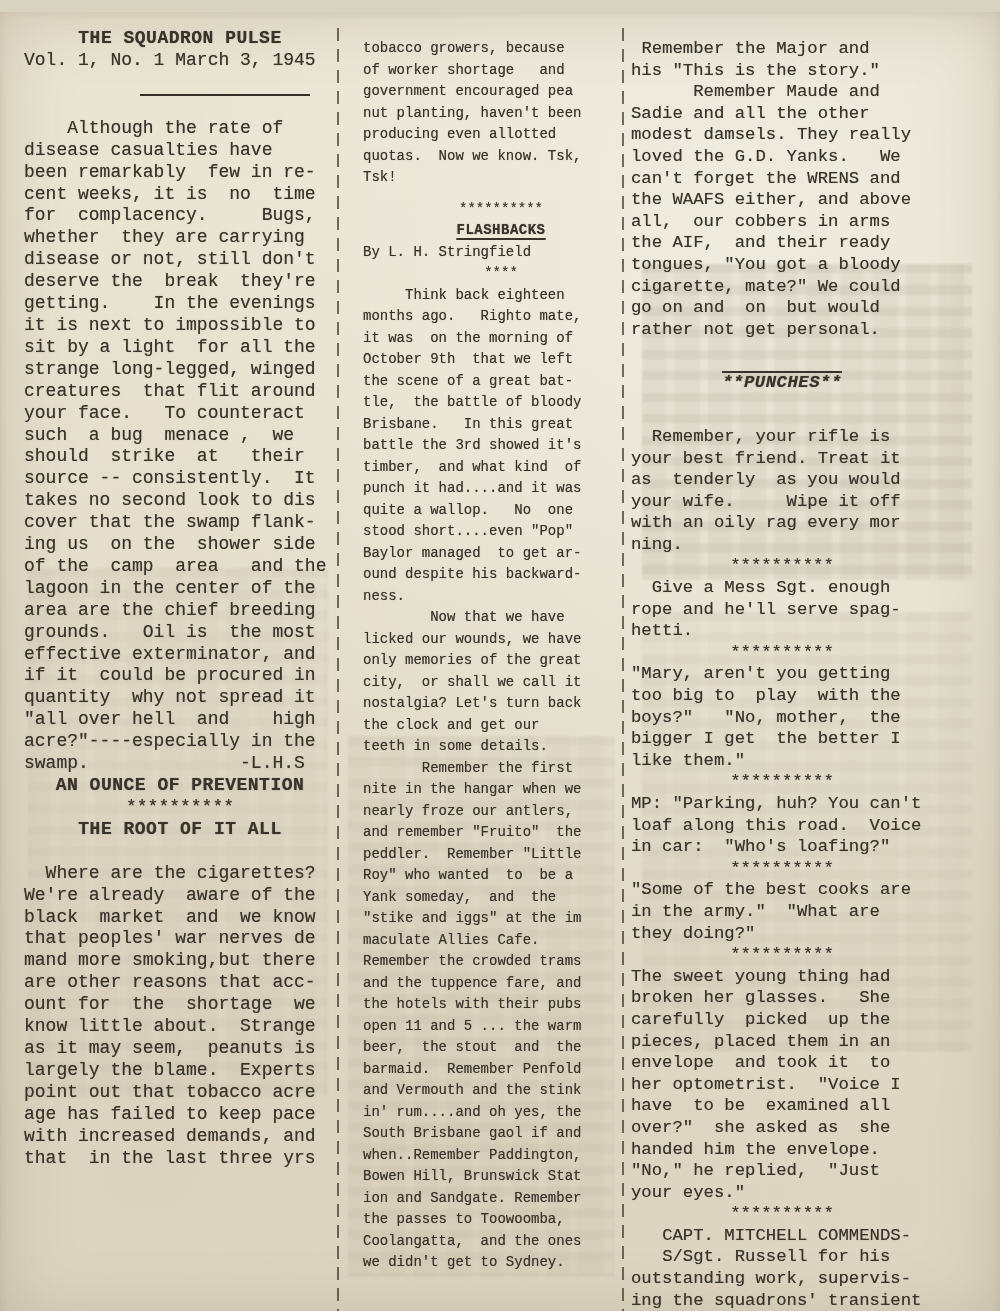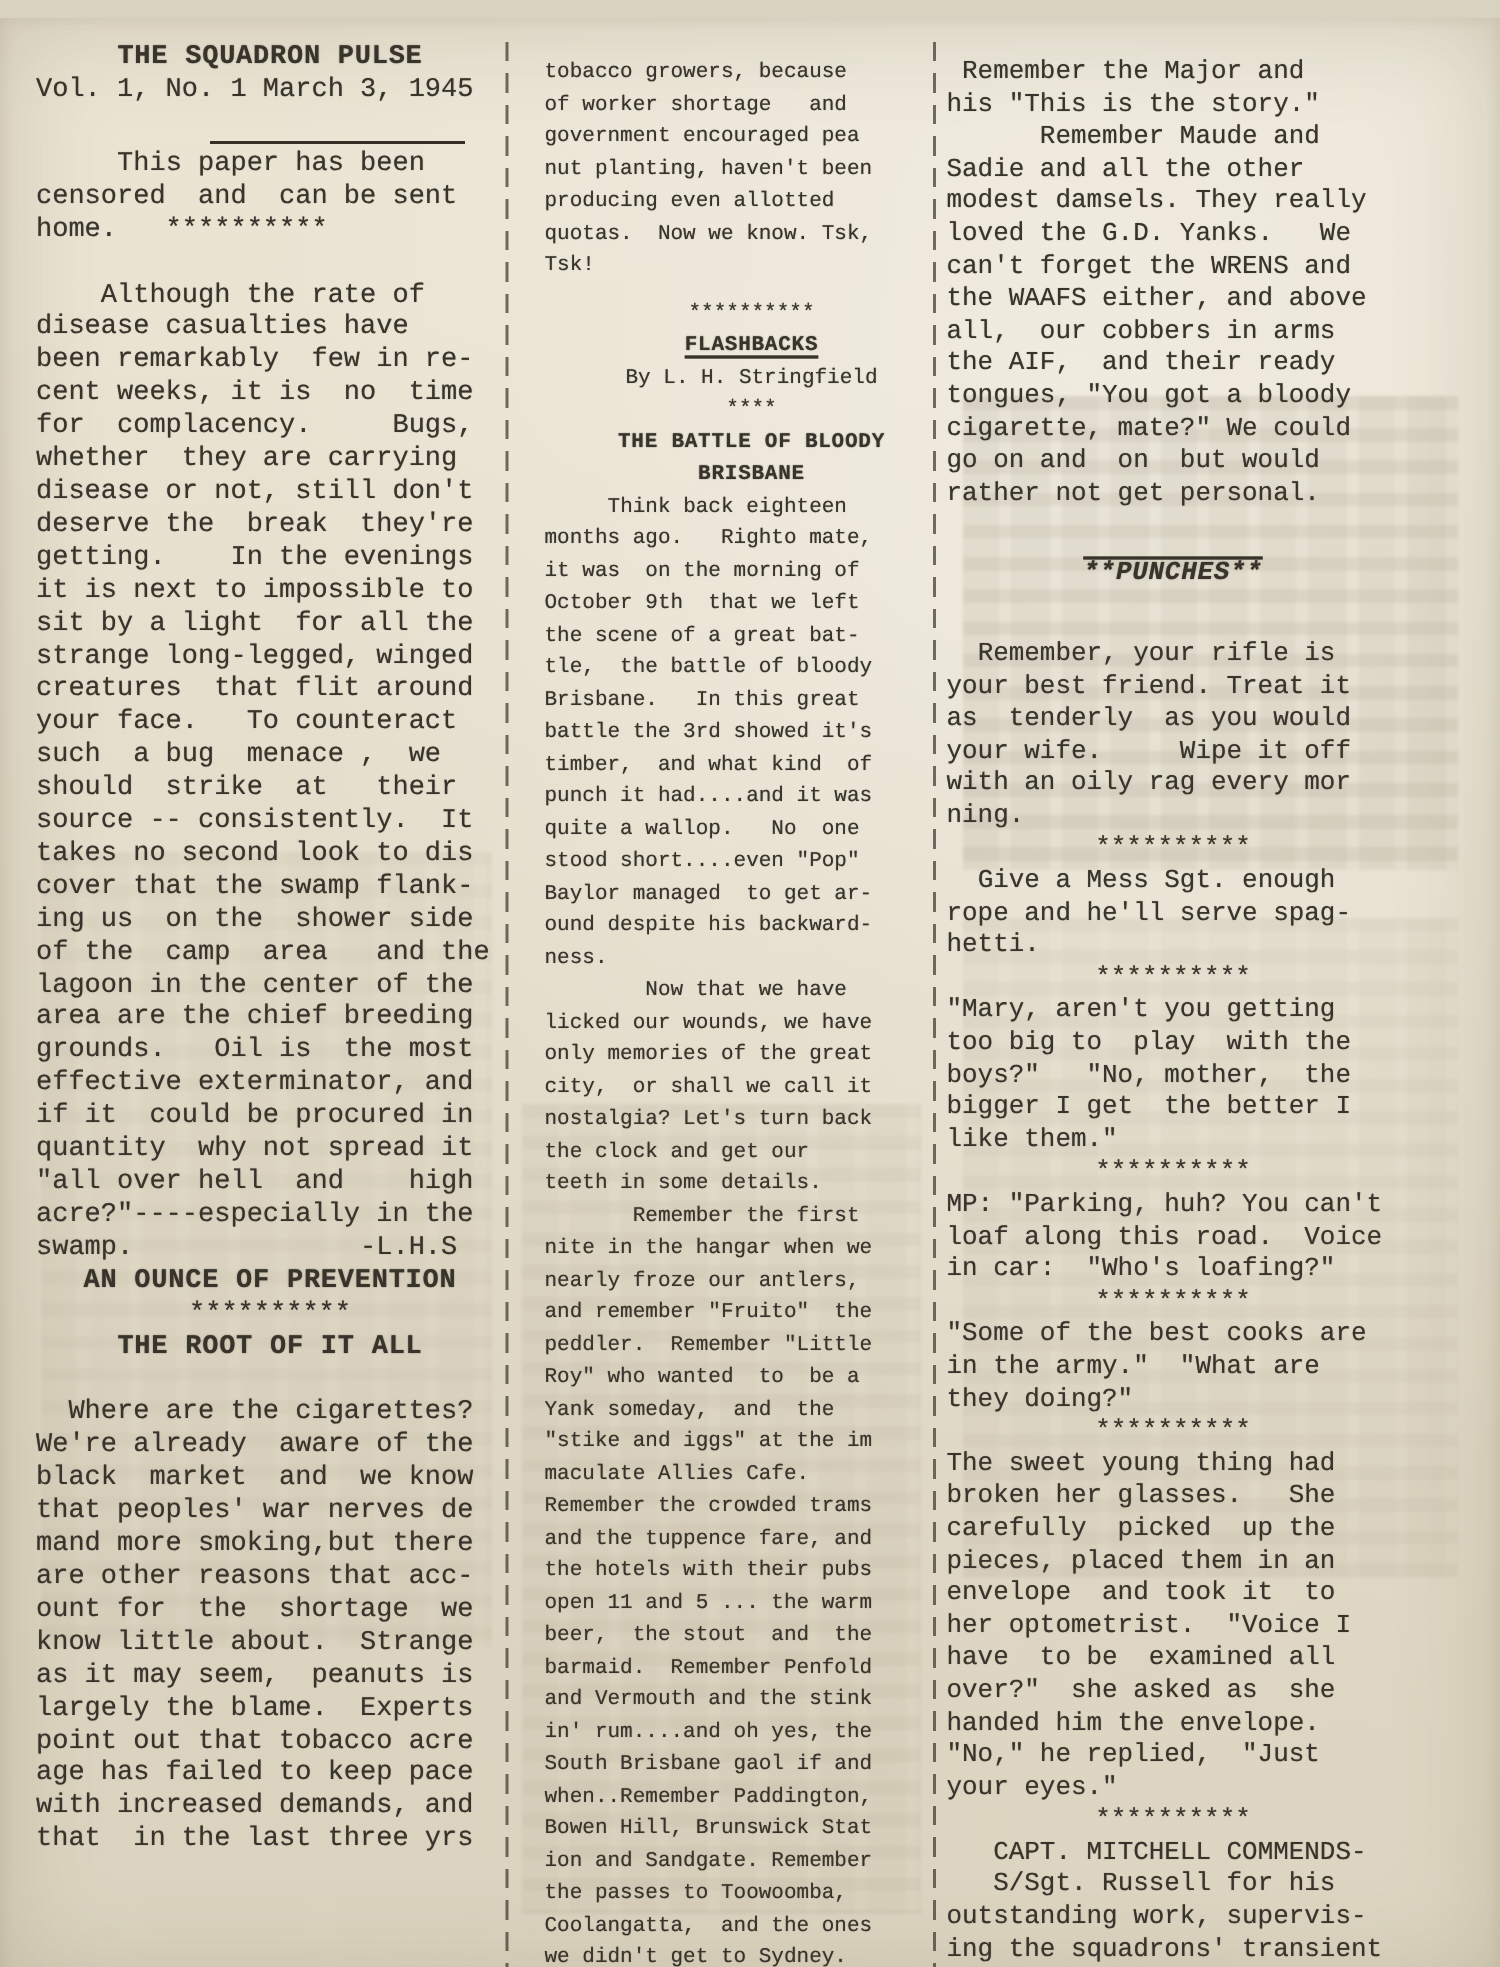--- a/index.html
+++ b/index.html
@@ -39,21 +39,21 @@
   .col2{left:363px;width:276px;font-size:14px;line-height:21.5px;}
   .col3{left:631px;width:344px;font-size:17.3px;line-height:21.6px;}
   .block{margin:0;}
   .p{white-space:pre-wrap;text-shadow:0 0 .7px rgba(45,40,32,.55);}
   .h{
     white-space:pre-wrap;text-align:center;font-weight:bold;
     letter-spacing:.5px;text-shadow:0 0 .9px rgba(40,35,27,.7);
   }
   .sep{text-align:center;white-space:pre-wrap;text-shadow:0 0 .7px rgba(45,40,32,.55);}
   .col3 .sep, .col3 .h{width:302px;}
-  .ctr{text-align:center;}
+  .ctr{text-align:left;}
   .unl{text-decoration:underline;text-decoration-thickness:2px;text-underline-offset:4px;text-align:center;}
   .ovl{text-decoration:overline;text-decoration-thickness:2px;font-style:italic;}
   .rule{width:170px;height:2px;background:#362f25;margin:15px 0 3px 116px;}
   .mt05{margin-top:10px;}
   .mt1{margin-top:22px;}
   .mt15{margin-top:32px;}
 </style>
 </head>
 <body>
 
@@ -63,23 +63,20 @@
   <div class="ghost g3"></div>
   <div class="ghost g4"></div>
 
   <div class="vline vline1"></div>
   <div class="vline vline2"></div>
 
   <div class="col col1">
       <div class="block h">THE SQUADRON PULSE</div>
       <div class="block p">Vol. 1, No. 1 March 3, 1945</div>
       <div class="block rule mt1"></div>
-      <div class="block p">     This paper has been
-censored  and  can be sent
-home.   **********</div>
       <div class="block p mt1">    Although the rate of
 disease casualties have
 been remarkably  few in re-
 cent weeks, it is  no  time
 for  complacency.     Bugs,
 whether  they are carrying
 disease or not, still don't
 deserve the  break  they're
 getting.    In the evenings
 it is next to impossible to
@@ -126,22 +123,20 @@
 of worker shortage   and
 government encouraged pea
 nut planting, haven't been
 producing even allotted
 quotas.  Now we know. Tsk,
 Tsk!</div>
       <div class="block sep mt05">**********</div>
       <div class="block h unl">FLASHBACKS</div>
       <div class="block p ctr">By L. H. Stringfield</div>
       <div class="block sep">****</div>
-      <div class="block h">THE BATTLE OF BLOODY
-BRISBANE</div>
       <div class="block p">     Think back eighteen
 months ago.   Righto mate,
 it was  on the morning of
 October 9th  that we left
 the scene of a great bat-
 tle,  the battle of bloody
 Brisbane.   In this great
 battle the 3rd showed it's
 timber,  and what kind  of
 punch it had....and it was

